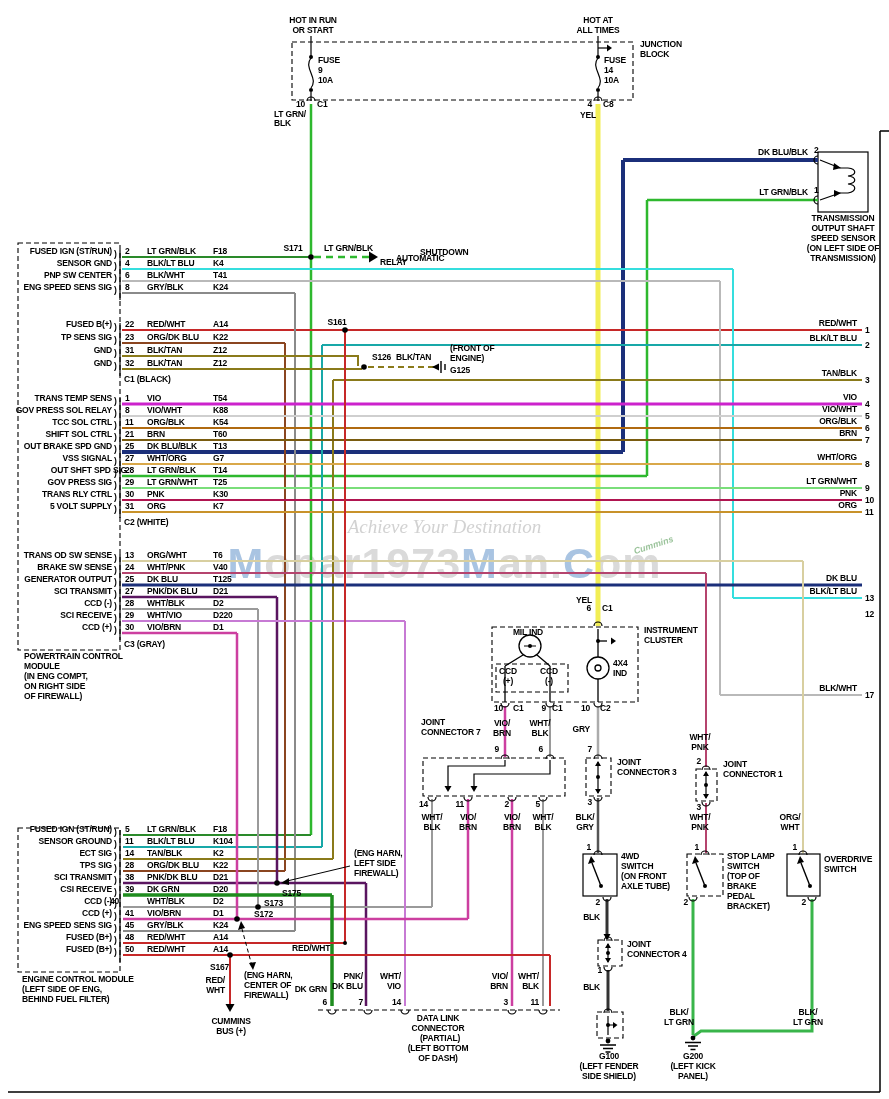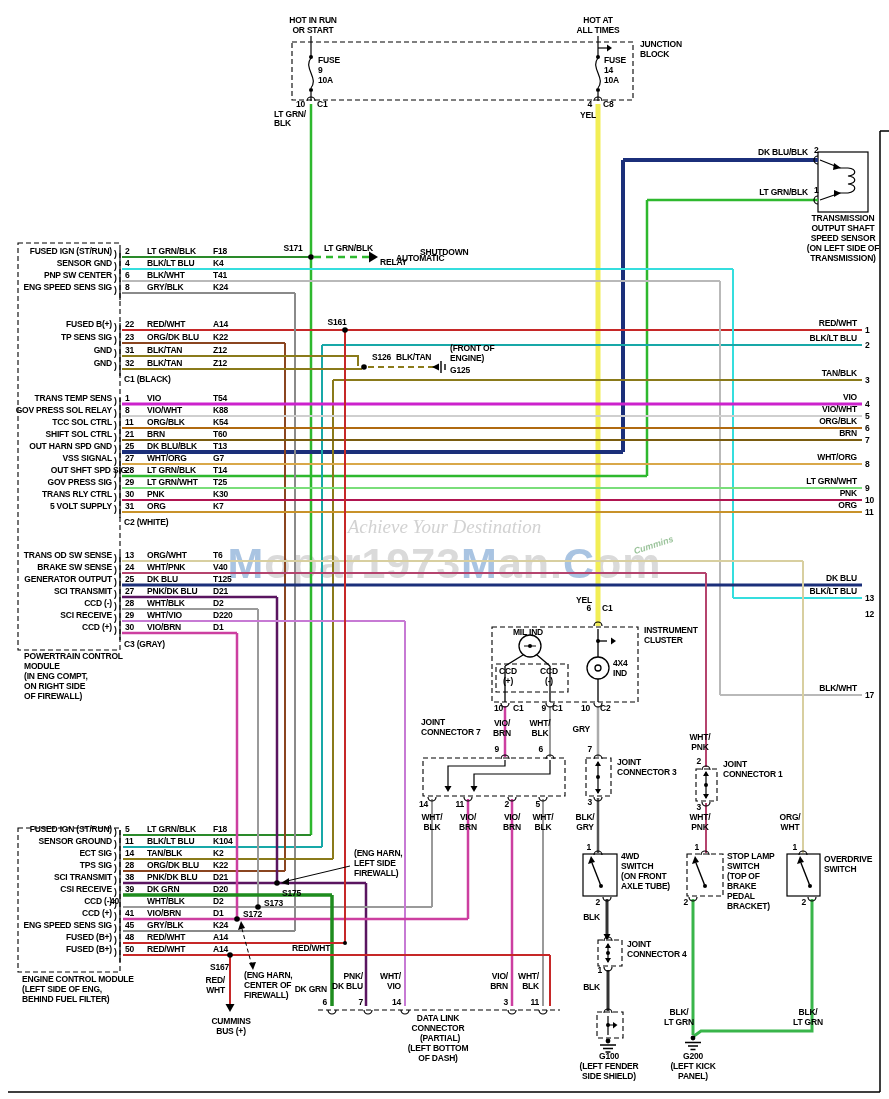--- a/index.html
+++ b/index.html
@@ -278,21 +278,21 @@
       <span class="lbl" style="left: 450px; top: 354px;">ENGINE)</span>
       <span class="lbl" style="left: 450px; top: 366px;">G125</span>
       <span class="lbl" style="left: 124px; top: 375px;">C1 (BLACK)</span>
       <span class="lbl" style="left: 124px; top: 518px;">C2 (WHITE)</span>
       <span class="lbl" style="left: 124px; top: 640px;">C3 (GRAY)</span>
       <span class="lbl" style="left: 282px; top: 889px;">S175</span>
       <span class="lbl" style="left: 354px; top: 849px;">(ENG HARN,</span>
       <span class="lbl" style="left: 354px; top: 859px;">LEFT SIDE</span>
       <span class="lbl" style="left: 354px; top: 869px;">FIREWALL)</span>
       <span class="lbl" style="left: 264px; top: 899px;">S173</span>
-      <span class="lbl" style="left: 243px; top: 910px;">S172</span>
+      <span class="lbl" style="left: 254px; top: 910px;">S172</span>
       <span class="lbl" style="left: 210px; top: 963px;">S167</span>
       <span class="lbl a-r" style="left: 225px; top: 976px;">RED/</span>
       <span class="lbl a-r" style="left: 225px; top: 986px;">WHT</span>
       <span class="lbl" style="left: 244px; top: 971px;">(ENG HARN,</span>
       <span class="lbl" style="left: 244px; top: 981px;">CENTER OF</span>
       <span class="lbl" style="left: 244px; top: 991px;">FIREWALL)</span>
       <span class="lbl" style="left: 292px; top: 944px;">RED/WHT</span>
       <span class="lbl a-r" style="left: 327px; top: 985px;">DK GRN</span>
       <span class="lbl a-r" style="left: 363px; top: 972px;">PNK/</span>
       <span class="lbl a-r" style="left: 363px; top: 982px;">DK BLU</span>
@@ -457,21 +457,21 @@
       <span class="lbl a-r" style="left: 112px; top: 418px;">TCC SOL CTRL</span>
       <span class="lbl" style="left: 114px; top: 421px;">)</span>
       <span class="lbl" style="left: 125px; top: 418px;">11</span>
       <span class="lbl" style="left: 147px; top: 418px;">ORG/BLK</span>
       <span class="lbl" style="left: 213px; top: 418px;">K54</span>
       <span class="lbl a-r" style="left: 112px; top: 430px;">SHIFT SOL CTRL</span>
       <span class="lbl" style="left: 114px; top: 433px;">)</span>
       <span class="lbl" style="left: 125px; top: 430px; text-align: center;">21</span>
       <span class="lbl" style="left: 147px; top: 430px;">BRN</span>
       <span class="lbl" style="left: 213px; top: 430px;">T60</span>
-      <span class="lbl a-r" style="left: 112px; top: 442px;">OUT HARN SPD GND</span>
+      <span class="lbl a-r" style="left: 112px; top: 442px;">OUT BRAKE SPD GND</span>
       <span class="lbl" style="left: 114px; top: 445px;">)</span>
       <span class="lbl" style="left: 125px; top: 442px;">25</span>
       <span class="lbl" style="left: 147px; top: 442px;">DK BLU/BLK</span>
       <span class="lbl" style="left: 213px; top: 442px;">T13</span>
       <span class="lbl a-r" style="left: 112px; top: 454px;">VSS SIGNAL</span>
       <span class="lbl" style="left: 114px; top: 457px;">)</span>
       <span class="lbl" style="left: 125px; top: 454px;">27</span>
       <span class="lbl" style="left: 147px; top: 454px;">WHT/ORG</span>
       <span class="lbl" style="left: 213px; top: 454px;">G7</span>
       <span class="lbl a-r" style="left: 112px; top: 466px; margin-left: 15px;">OUT SHFT SPD SIG</span>

